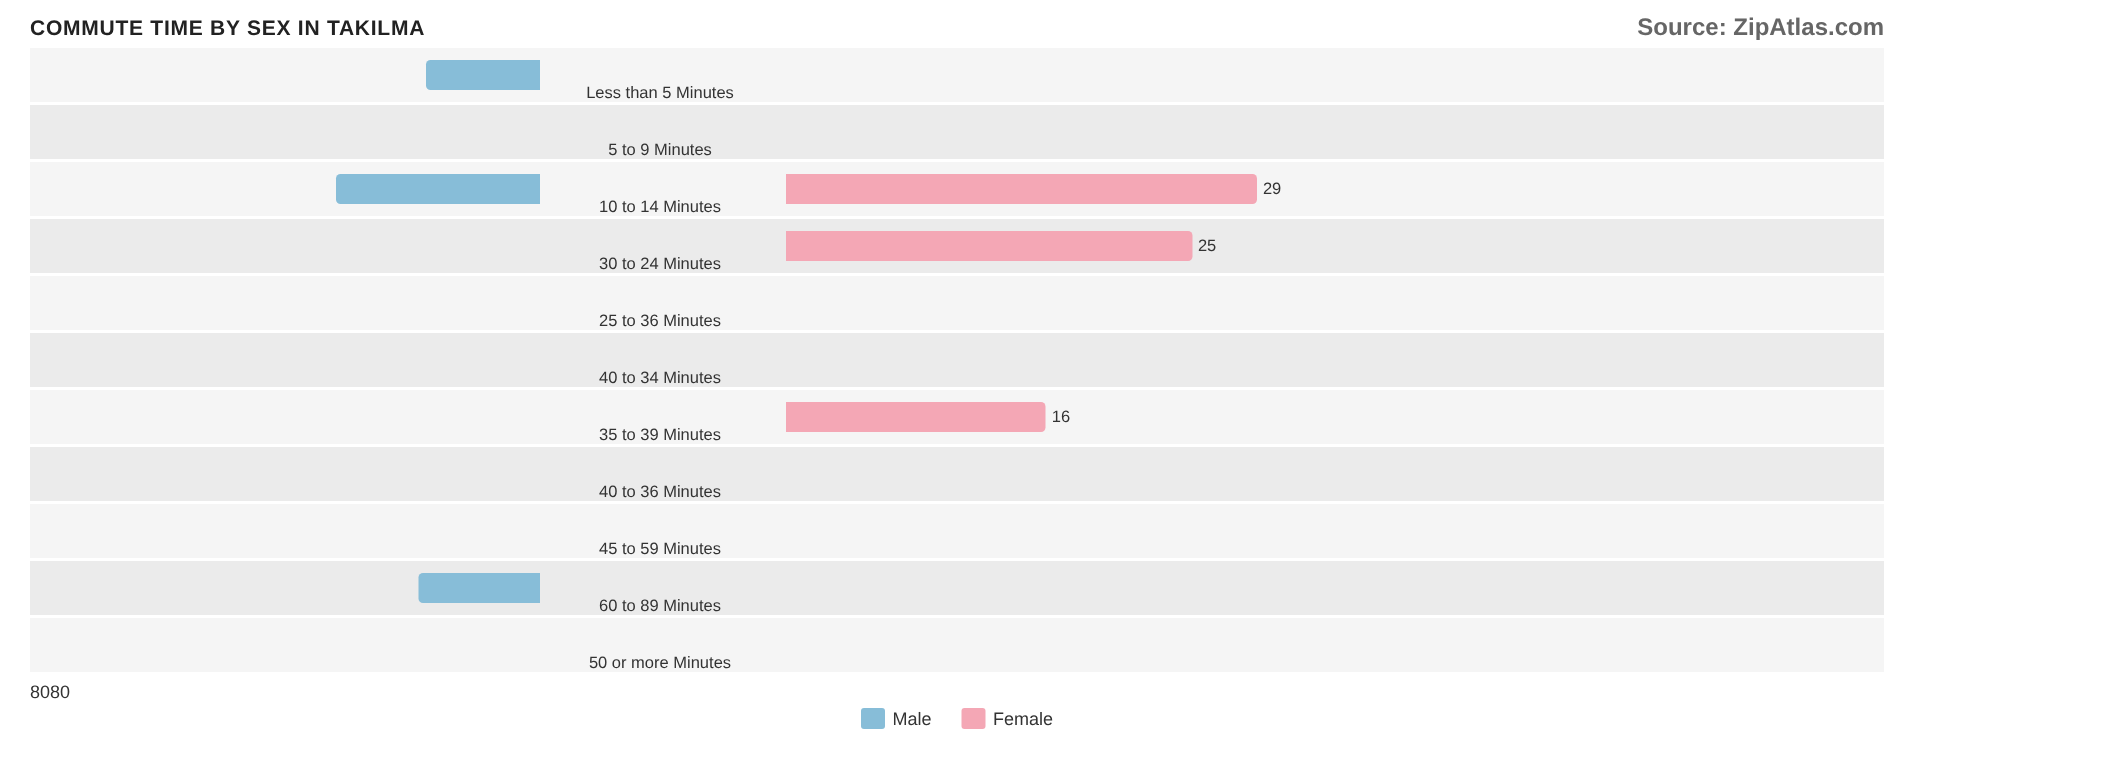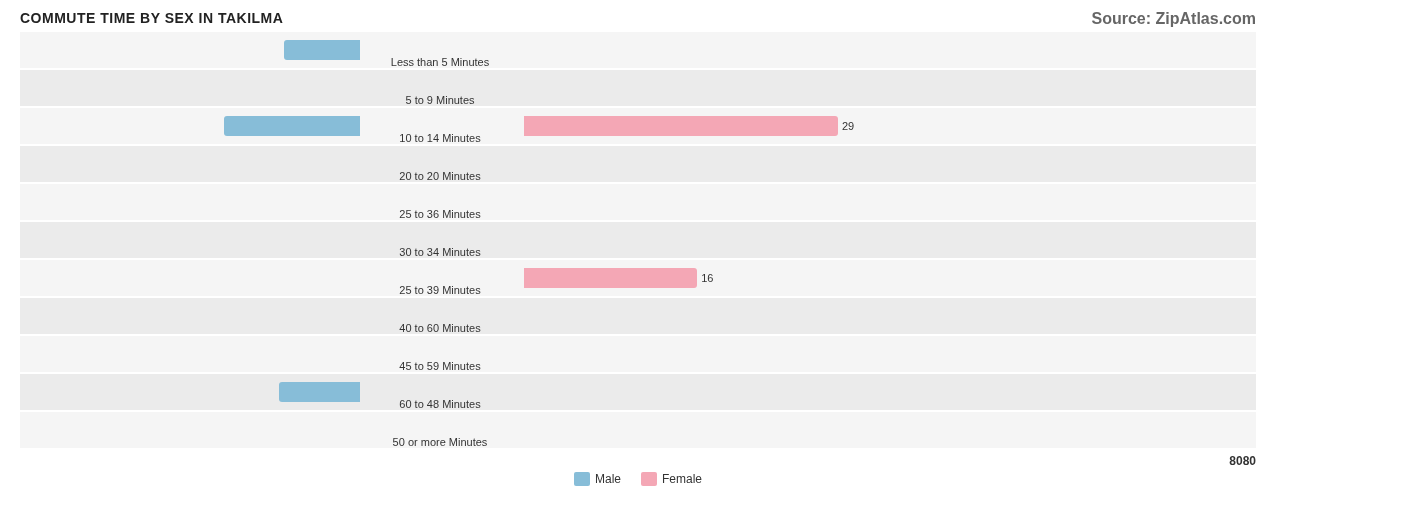--- a/index.html
+++ b/index.html
@@ -93,24 +93,23 @@
       background: #f4a7b5;
       border-radius: 0 3px 3px 0;
     }
     .right-value {
       font-size: 11px;
       color: #333;
       margin-left: 4px;
     }
     .axis-labels {
       display: flex;
-      justify-content: flex-end;
+      justify-content: flex-start;
       margin-top: 4px;
       padding: 0 0px;
-      font-weight: bold;
     }
     .axis-label {
       font-size: 12px;
       color: #333;
     }
     .legend {
       display: flex;
       justify-content: center;
       align-items: center;
       margin-top: 4px;
@@ -183,61 +182,65 @@
     <div class="right-section">
       <div class="right-bar" style="width:313.92499999999995px;"></div>
       <span class="right-value">29</span>
     </div>
   </div>
       <div class="bar-row">
     <div class="left-section">
       
       
     </div>
-    <div class="label-section">20 to 20 Minutes</div>
+    <div class="label-section">30 to 24 Minutes</div>
+    <div class="right-section">
+      <div class="right-bar" style="width:270.625px;"></div>
+      <span class="right-value">25</span>
+    </div>
   </div>
       <div class="bar-row">
     <div class="left-section">
       
       
     </div>
     <div class="label-section">25 to 36 Minutes</div>
     <div class="right-section">
       
       
     </div>
   </div>
       <div class="bar-row">
     <div class="left-section">
       
       
     </div>
-    <div class="label-section">30 to 34 Minutes</div>
-    <div class="right-section">
-      
-      
-    </div>
-  </div>
-      <div class="bar-row">
-    <div class="left-section">
-      
-      
-    </div>
-    <div class="label-section">25 to 39 Minutes</div>
+    <div class="label-section">40 to 34 Minutes</div>
+    <div class="right-section">
+      
+      
+    </div>
+  </div>
+      <div class="bar-row">
+    <div class="left-section">
+      
+      
+    </div>
+    <div class="label-section">35 to 39 Minutes</div>
     <div class="right-section">
       <div class="right-bar" style="width:173.2px;"></div>
       <span class="right-value">16</span>
     </div>
   </div>
       <div class="bar-row">
     <div class="left-section">
       
       
     </div>
-    <div class="label-section">40 to 60 Minutes</div>
+    <div class="label-section">40 to 36 Minutes</div>
     <div class="right-section">
       
       
     </div>
   </div>
       <div class="bar-row">
     <div class="left-section">
       
       
     </div>
@@ -245,21 +248,21 @@
     <div class="right-section">
       
       
     </div>
   </div>
       <div class="bar-row">
     <div class="left-section">
       <span class="left-value">19</span>
       <div class="left-bar" style="width:80.75px;"></div>
     </div>
-    <div class="label-section">60 to 48 Minutes</div>
+    <div class="label-section">60 to 89 Minutes</div>
     <div class="right-section">
       
       
     </div>
   </div>
       <div class="bar-row">
     <div class="left-section">
       
       
     </div>

